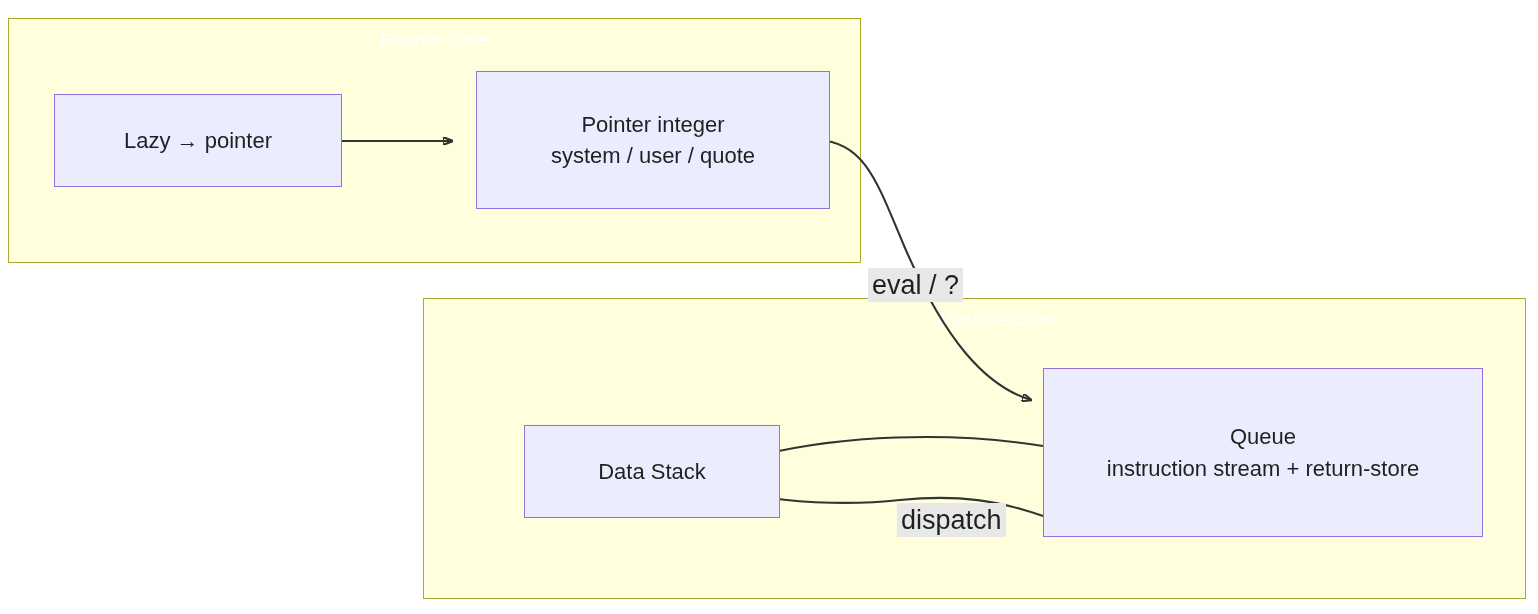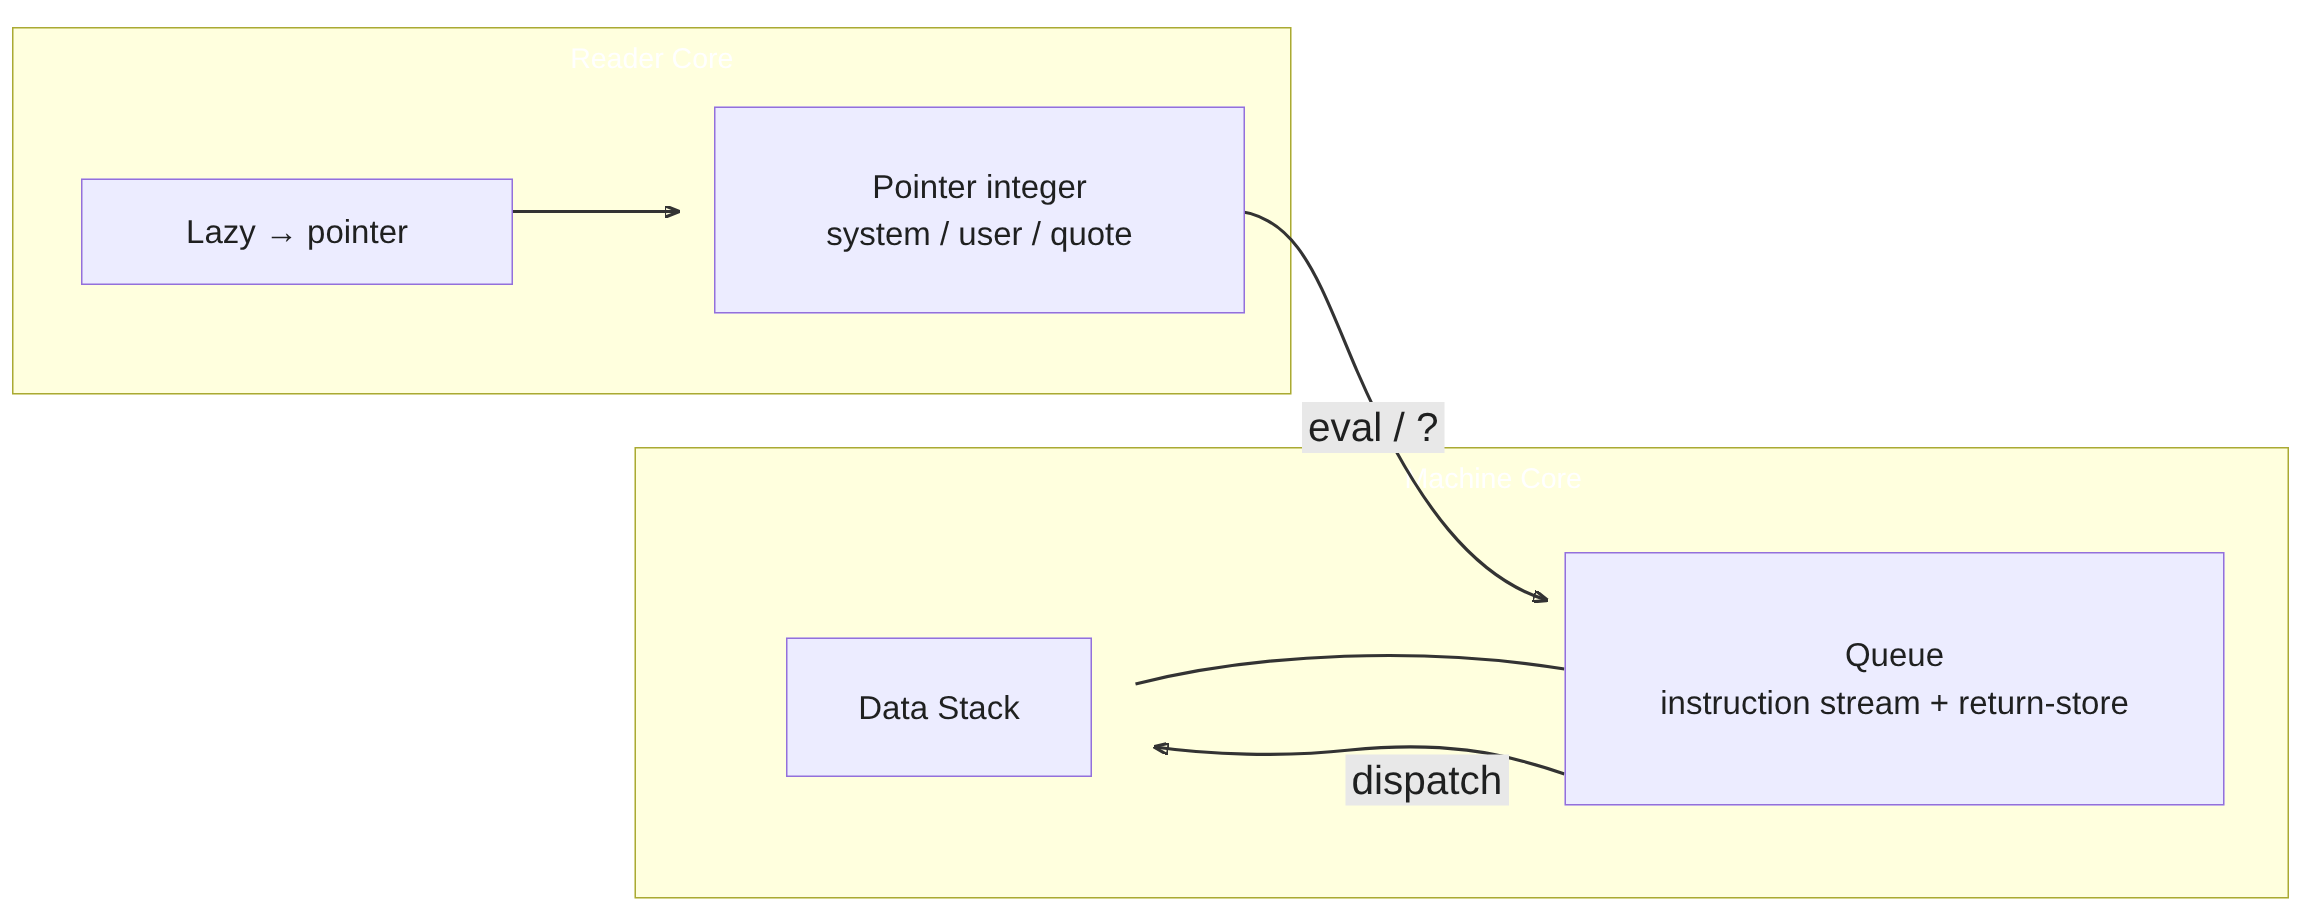--- a/index.html
+++ b/index.html
@@ -29,20 +29,21 @@
   .cluster-title {
     position: absolute;
     left: 0;
     right: 0;
     text-align: center;
     color: #ffffff;
     font-size: 19px;
     font-family: "Liberation Sans", sans-serif;
     white-space: nowrap;
     pointer-events: none;
+    font-style: italic;
   }
   .node {
     position: absolute;
     background: #ececff;
     border: 1px solid #9370db;
     box-sizing: border-box;
     display: flex;
     align-items: center;
     justify-content: center;
     text-align: center;
@@ -100,30 +101,30 @@
 
     <path d="M342,141 L452,141" marker-end="url(#arrow)"></path>
 
     <path d="M818,140 C 866,142 878,185 905,248 C 945,340 985,386 1031,400" marker-end="url(#arrow)"></path>
 
     <path d="M757,456 C 840,435 950,431 1043,446"></path>
 
     <path d="M1043,516 C 1000,501 960,494 900,500 C 855,505 805,503 770,498" marker-end="url(#arrow)"></path>
   </svg>
 
-  <div class="node" id="node-lazy-pointer" style="left:54px; top:94px; width:288px; height:71px;margin-top:25px;">
+  <div class="node" id="node-lazy-pointer" style="left:54px; top:94px; width:288px; height:93px;">
     <span class="node-label">Lazy → pointer</span>
   </div>
 
   <div class="node" id="node-pointer-integer" style="left:476px; top:71px; width:354px; height:138px;">
     <span class="node-label">Pointer integer
 system / user / quote</span>
   </div>
 
-  <div class="node" id="node-data-stack" style="left:524px; top:425px; width:204px; height:93px;">
+  <div class="node" id="node-data-stack" style="left:524px; top:425px; width:256px; height:93px;">
     <span class="node-label">Data Stack</span>
   </div>
 
   <div class="node" id="node-queue" style="left:1043px; top:368px; width:440px; height:169px;">
     <span class="node-label">Queue
 instruction stream + return-store</span>
   </div>
 
   <div class="edge-label" style="left:868px; top:268px;">eval / ?</div>
 

